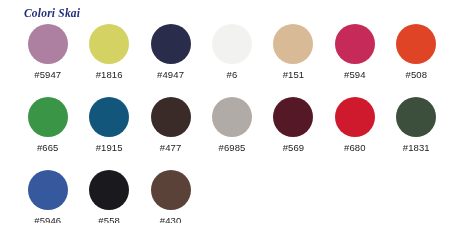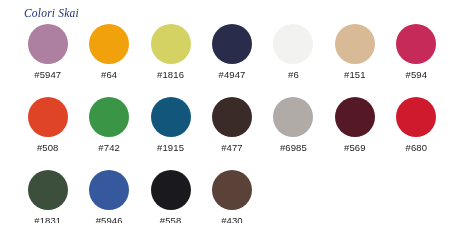--- a/index.html
+++ b/index.html
@@ -22,21 +22,21 @@
     box-sizing: border-box;
     position: relative;
   }
 
   #palette-title {
     position: absolute;
     left: 24px;
     top: 7px;
     font-family: "Liberation Serif", serif;
     font-style: italic;
-    font-weight: normal;
+    font-weight: bold;
     font-size: 11.5px;
     letter-spacing: 0.2px;
     color: #20307a;
     white-space: nowrap;
   }
 
   #swatch-grid {
     position: absolute;
     left: 17px;
     top: 24px;
@@ -78,24 +78,20 @@
 <div id="palette-card" style="background: rgb(255, 255, 255);">
 
   <div id="palette-title" style="color: rgb(32, 48, 122);">Colori Skai</div>
 
   <div id="swatch-grid">
       <div class="swatch-cell">
         <span class="swatch-dot" style="background: rgb(173, 127, 160);"></span>
         <span class="swatch-label">#5947</span>
       </div>
       <div class="swatch-cell">
-        <span class="swatch-dot" style="background: rgb(240, 161, 12);"></span>
-        <span class="swatch-label">#64</span>
-      </div>
-      <div class="swatch-cell">
         <span class="swatch-dot" style="background: rgb(212, 210, 99);"></span>
         <span class="swatch-label">#1816</span>
       </div>
       <div class="swatch-cell">
         <span class="swatch-dot" style="background: rgb(42, 44, 76);"></span>
         <span class="swatch-label">#4947</span>
       </div>
       <div class="swatch-cell">
         <span class="swatch-dot" style="background: rgb(242, 242, 240);"></span>
         <span class="swatch-label">#6</span>
@@ -107,21 +103,21 @@
       <div class="swatch-cell">
         <span class="swatch-dot" style="background: rgb(197, 42, 88);"></span>
         <span class="swatch-label">#594</span>
       </div>
       <div class="swatch-cell">
         <span class="swatch-dot" style="background: rgb(224, 68, 39);"></span>
         <span class="swatch-label">#508</span>
       </div>
       <div class="swatch-cell">
         <span class="swatch-dot" style="background: rgb(58, 149, 70);"></span>
-        <span class="swatch-label">#742</span>
+        <span class="swatch-label">#665</span>
       </div>
       <div class="swatch-cell">
         <span class="swatch-dot" style="background: rgb(18, 86, 124);"></span>
         <span class="swatch-label">#1915</span>
       </div>
       <div class="swatch-cell">
         <span class="swatch-dot" style="background: rgb(58, 42, 40);"></span>
         <span class="swatch-label">#477</span>
       </div>
       <div class="swatch-cell">

